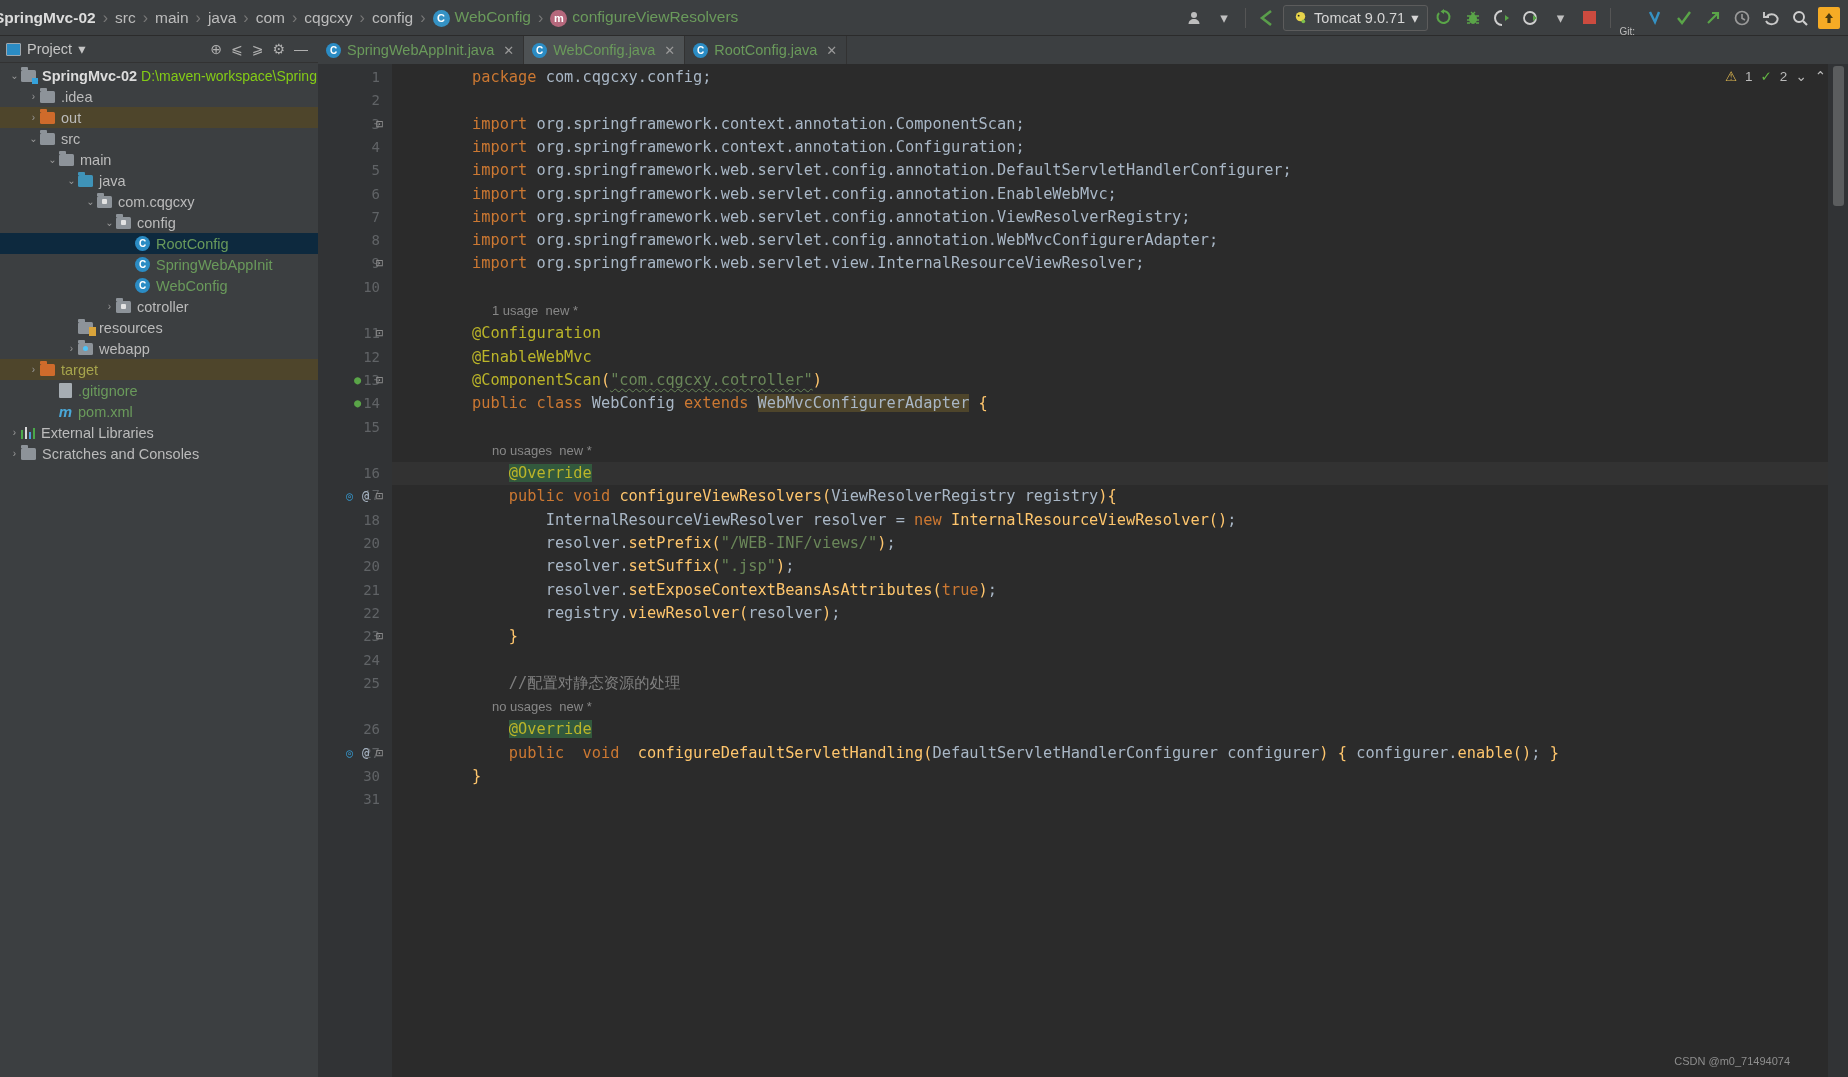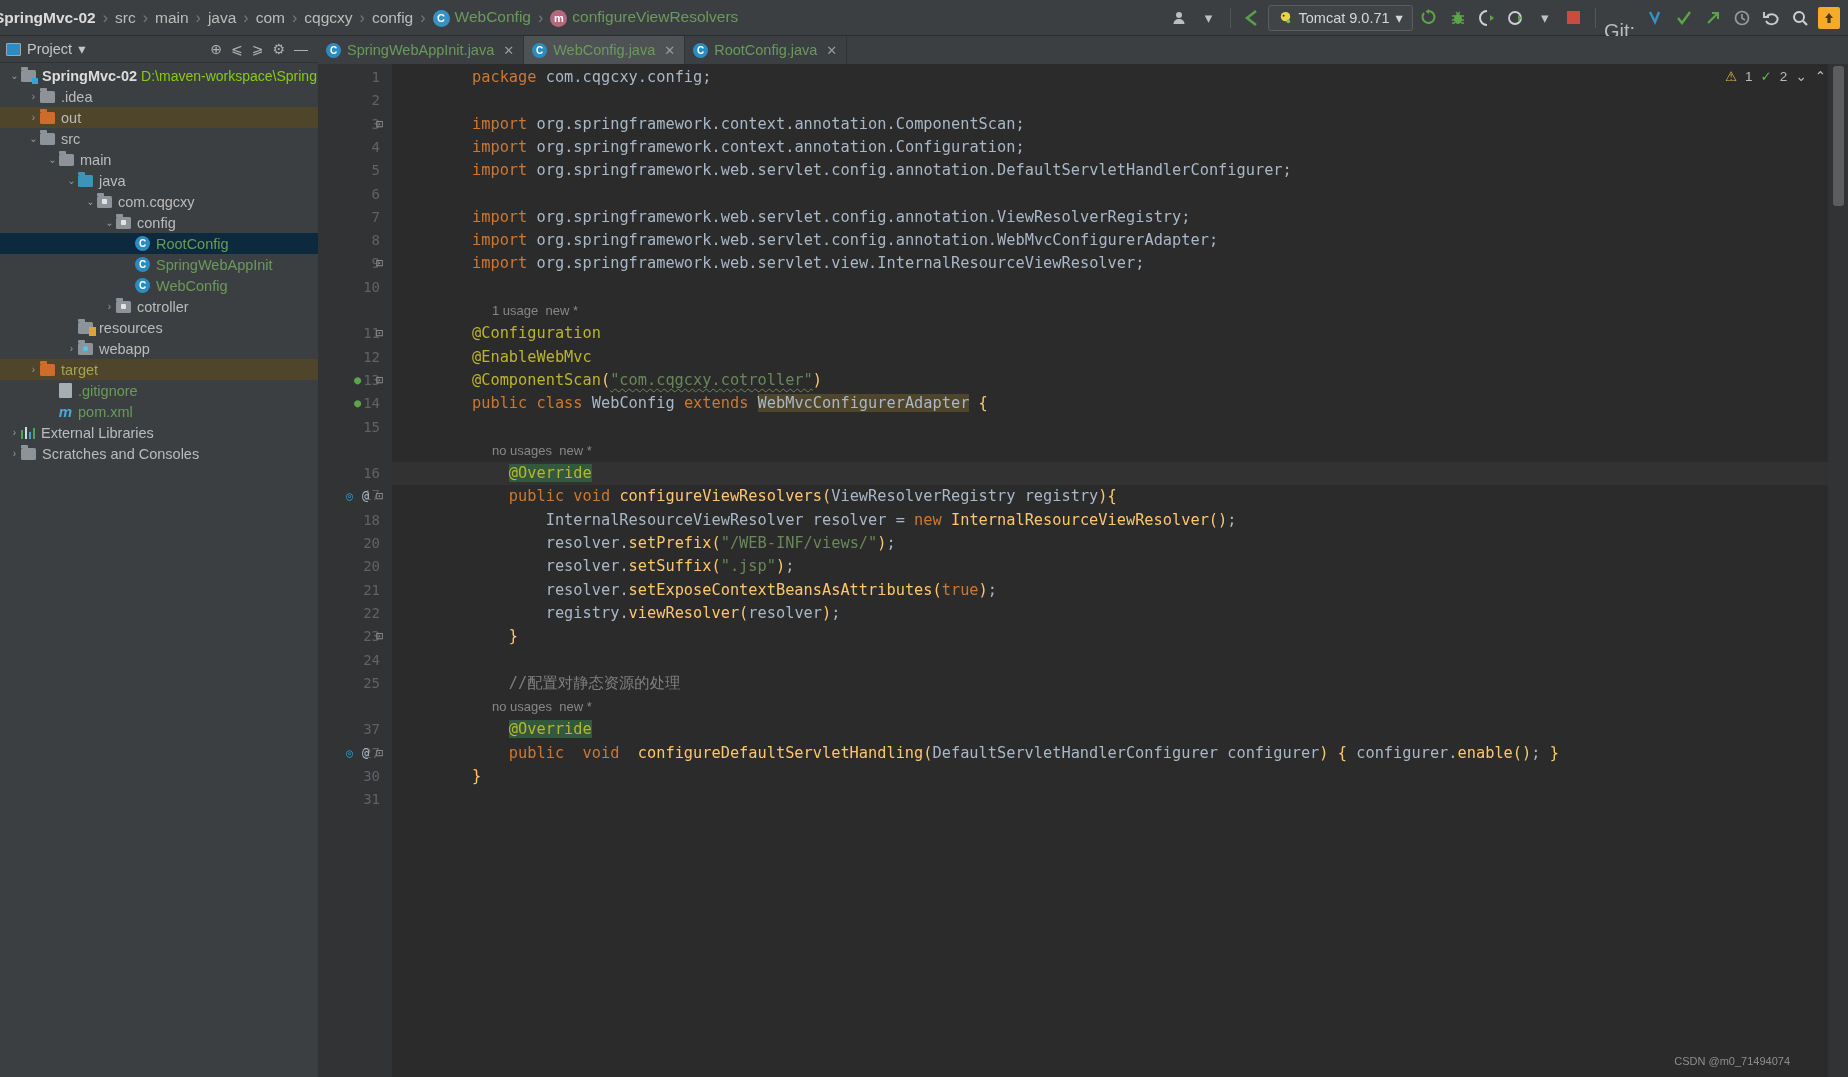--- a/index.html
+++ b/index.html
@@ -33,21 +33,21 @@
   .tb-btn {
     display: inline-flex; align-items: center; justify-content: center;
     min-width: 26px; height: 26px; color: #c0c0c0; font-size: 15px; cursor: default;
   }
   .tb-sep { width: 1px; height: 20px; background: #555; margin: 0 5px; }
   .runcfg {
     display: flex; align-items: center; gap: 6px; height: 26px; padding: 0 9px;
     border: 1px solid #5c5c5c; border-radius: 3px; color: #d6d6d6; font-size: 14.5px;
     background: #404446;
   }
-  .git-label { color: #bbb; font-size: 20px; margin-right: 4px; margin-top: 28px; }
+  .git-label { color: #bbb; font-size: 10px; margin-right: 4px; margin-top: 28px; }
   .stop-sq { width: 13px; height: 13px; background: #cc4b3f; display: inline-block; }
   .warn-up { width: 22px; height: 22px; background: #f5ab25; border-radius: 2px; display:inline-flex; align-items:center; justify-content:center; color:#333; font-size: 13px;}
 
   
   .body { flex: 1; display: flex; min-height: 0; }
 
   
   .sidebar { width: 318px; background: #3c3f41; display: flex; flex-direction: column; flex: 0 0 318px; }
   .side-head {
     height: 27px; display: flex; align-items: center; padding: 0 6px; gap: 6px;
@@ -442,21 +442,21 @@
             <div class="ln" style="top: 398.1px;">16</div>
             <div class="ln" style="top: 421.4px; font-family: Liberation Mono, monospace;">17</div>
             <div class="ln" style="top: 444.7px;">18</div>
             <div class="ln" style="top: 468px;">20</div>
             <div class="ln" style="top: 491.3px;">20</div>
             <div class="ln" style="top: 514.6px;">21</div>
             <div class="ln" style="top: 537.9px;">22</div>
             <div class="ln" style="top: 561.2px;">23</div>
             <div class="ln" style="top: 584.5px;">24</div>
             <div class="ln" style="top: 607.8px;">25</div>
-            <div class="ln" style="top: 654.4px;">37</div>
+            <div class="ln" style="top: 654.4px;">26</div>
             <div class="ln" style="top: 677.7px;">27</div>
             <div class="ln" style="top: 701px;">30</div>
             <div class="ln" style="top: 724.3px;">31</div>
             <div class="gmark" style="top: 48.6px; left: 58px; color: rgb(138, 138, 138);">⊡</div>
             <div class="gmark" style="top: 188.4px; left: 58px; color: rgb(138, 138, 138);">⊡</div>
             <div class="gmark" style="top: 258.3px; left: 58px; color: rgb(138, 138, 138);">⊡</div>
             <div class="gmark" style="top: 304.9px; left: 58px; color: rgb(138, 138, 138);">⊡</div>
             <div class="gmark" style="top: 304.9px; left: 36px; color: rgb(90, 165, 72);">●</div>
             <div class="gmark" style="top: 328.2px; left: 36px; color: rgb(90, 165, 72);">●</div>
             <div class="gmark" style="top: 421.4px; left: 44px; color: rgb(169, 183, 198);">@</div>
@@ -467,20 +467,21 @@
             <div class="gmark" style="top: 677.7px; left: 28px; color: rgb(53, 146, 196);">◎</div>
             <div class="gmark" style="top: 677.7px; left: 58px; color: rgb(138, 138, 138);">⊡</div>
           </div>
         <div class="code" id="code">
             <div class="currentline" style="top: 398.1px;"></div>
             <div class="cline" style="left: 80px; top: 2px;"><span class="k">package</span> <span class="ty">com</span>.<span class="ty">cqgcxy</span>.<span class="ty">config</span><span class="ty">;</span></div>
             <div class="cline" style="left: 80px; top: 25.3px;"></div>
             <div class="cline" style="left: 80px; top: 48.6px;"><span class="k">import</span> <span class="ty">org</span>.<span class="ty">springframework</span>.<span class="ty">context</span>.<span class="ty">annotation</span>.<span class="ty">ComponentScan</span><span class="ty">;</span></div>
             <div class="cline" style="left: 80px; top: 71.9px;"><span class="k">import</span> <span class="ty">org</span>.<span class="ty">springframework</span>.<span class="ty">context</span>.<span class="ty">annotation</span>.<span class="ty">Configuration</span><span class="ty">;</span></div>
             <div class="cline" style="left: 80px; top: 95.2px;"><span class="k">import</span> <span class="ty">org</span>.<span class="ty">springframework</span>.<span class="ty">web</span>.<span class="ty">servlet</span>.<span class="ty">config</span>.<span class="ty">annotation</span>.<span class="ty">DefaultServletHandlerConfigurer</span><span class="ty">;</span></div>
+            <div class="cline" style="left: 80px; top: 118.5px;"><span class="k">import</span> <span class="ty">org</span>.<span class="ty">springframework</span>.<span class="ty">web</span>.<span class="ty">servlet</span>.<span class="ty">config</span>.<span class="ty">annotation</span>.<span class="ty">EnableWebMvc</span><span class="ty">;</span></div>
             <div class="cline" style="left: 80px; top: 141.8px;"><span class="k">import</span> <span class="ty">org</span>.<span class="ty">springframework</span>.<span class="ty">web</span>.<span class="ty">servlet</span>.<span class="ty">config</span>.<span class="ty">annotation</span>.<span class="ty">ViewResolverRegistry</span><span class="ty">;</span></div>
             <div class="cline" style="left: 80px; top: 165.1px;"><span class="k">import</span> <span class="ty">org</span>.<span class="ty">springframework</span>.<span class="ty">web</span>.<span class="ty">servlet</span>.<span class="ty">config</span>.<span class="ty">annotation</span>.<span class="ty">WebMvcConfigurerAdapter</span><span class="ty">;</span></div>
             <div class="cline" style="left: 80px; top: 188.4px;"><span class="k">import</span> <span class="ty">org</span>.<span class="ty">springframework</span>.<span class="ty">web</span>.<span class="ty">servlet</span>.<span class="ty">view</span>.<span class="ty">InternalResourceViewResolver</span><span class="ty">;</span></div>
             <div class="cline" style="left: 80px; top: 211.7px;"></div>
             <div class="hintline" style="left: 100px; top: 235px;">1 usage  new *</div>
             <div class="cline" style="left: 80px; top: 258.3px;"><span class="an">@Configuration</span></div>
             <div class="cline" style="left: 80px; top: 281.6px;"><span class="an">@EnableWebMvc</span></div>
             <div class="cline" style="left: 80px; top: 304.9px;"><span class="an">@ComponentScan</span><span class="mth">(</span><span class="s wavy">"com.cqgcxy.cotroller"</span><span class="mth">)</span></div>
             <div class="cline" style="left: 80px; top: 328.2px;"><span class="k">public</span> <span class="k">class</span> <span class="ty">WebConfig</span> <span class="k">extends</span> <span class="ty hi-dep">WebMvcConfigurerAdapter</span> <span class="mth">{</span></div>
             <div class="cline" style="left: 80px; top: 351.5px;"></div>

